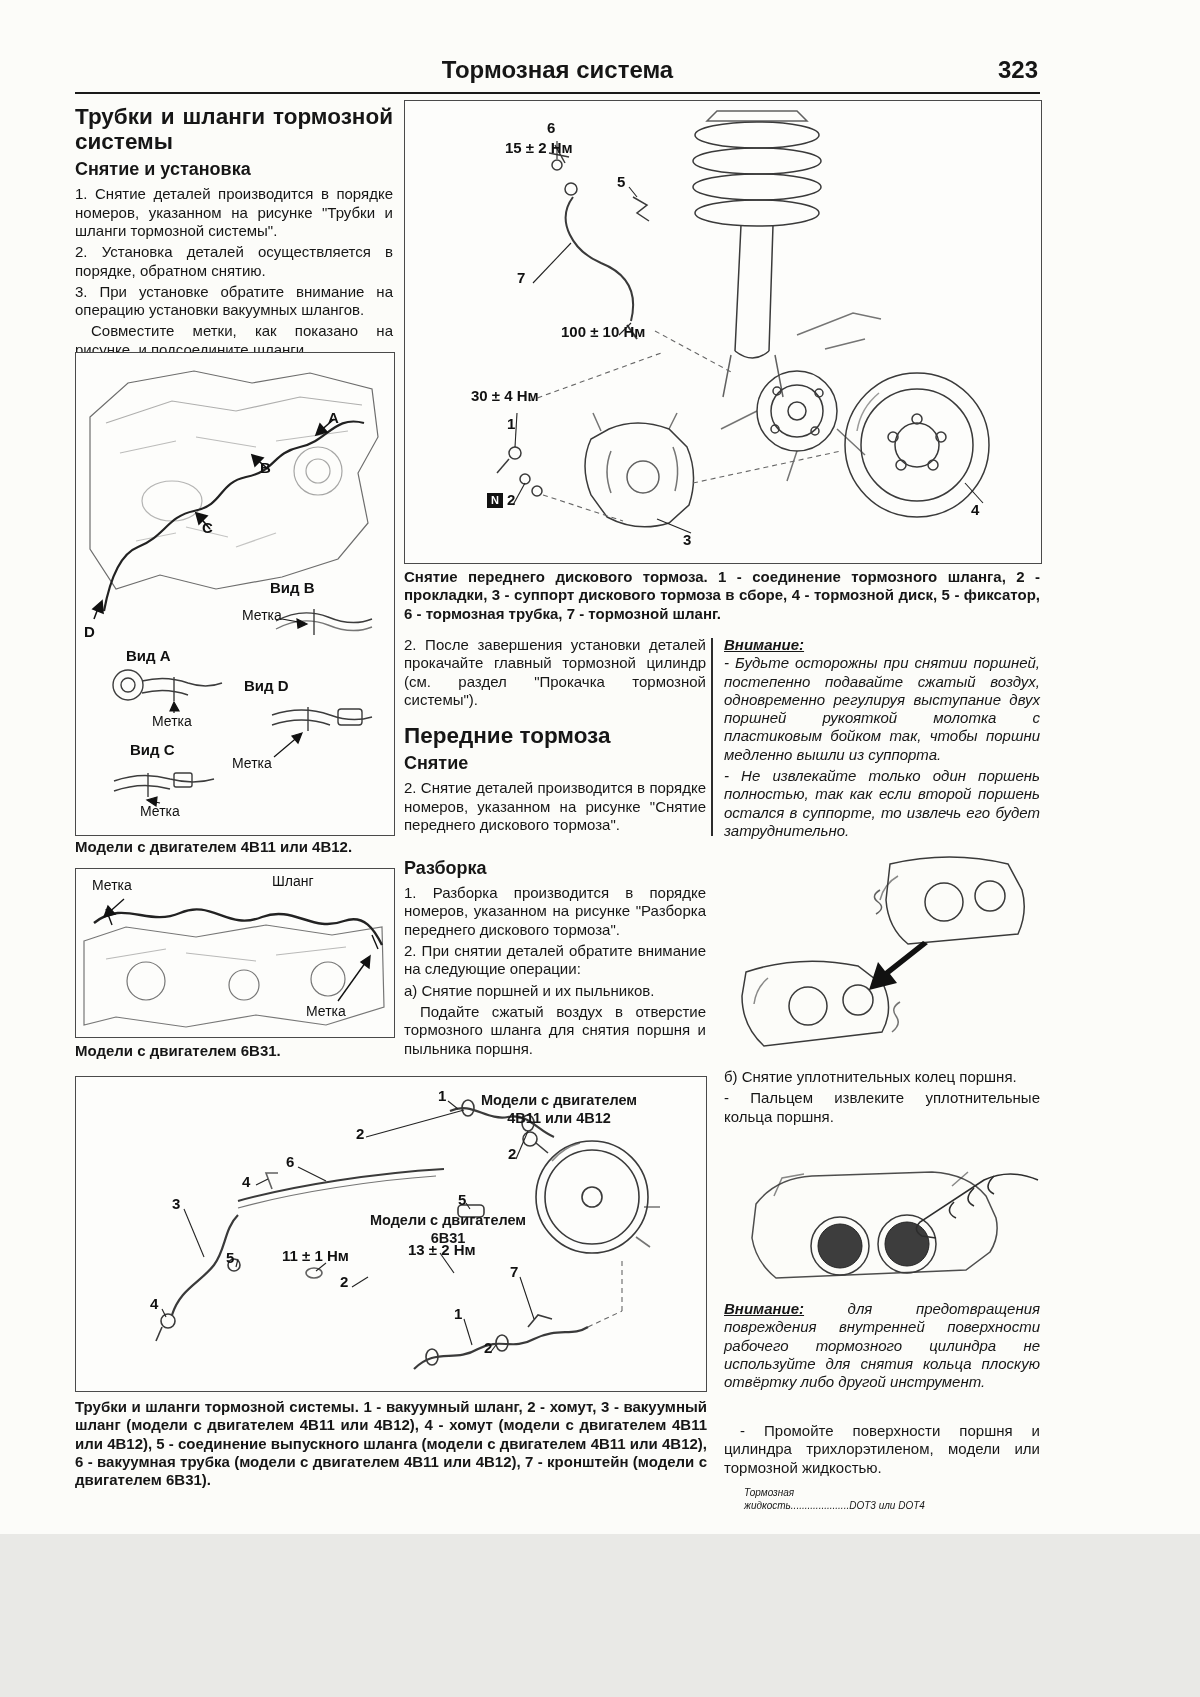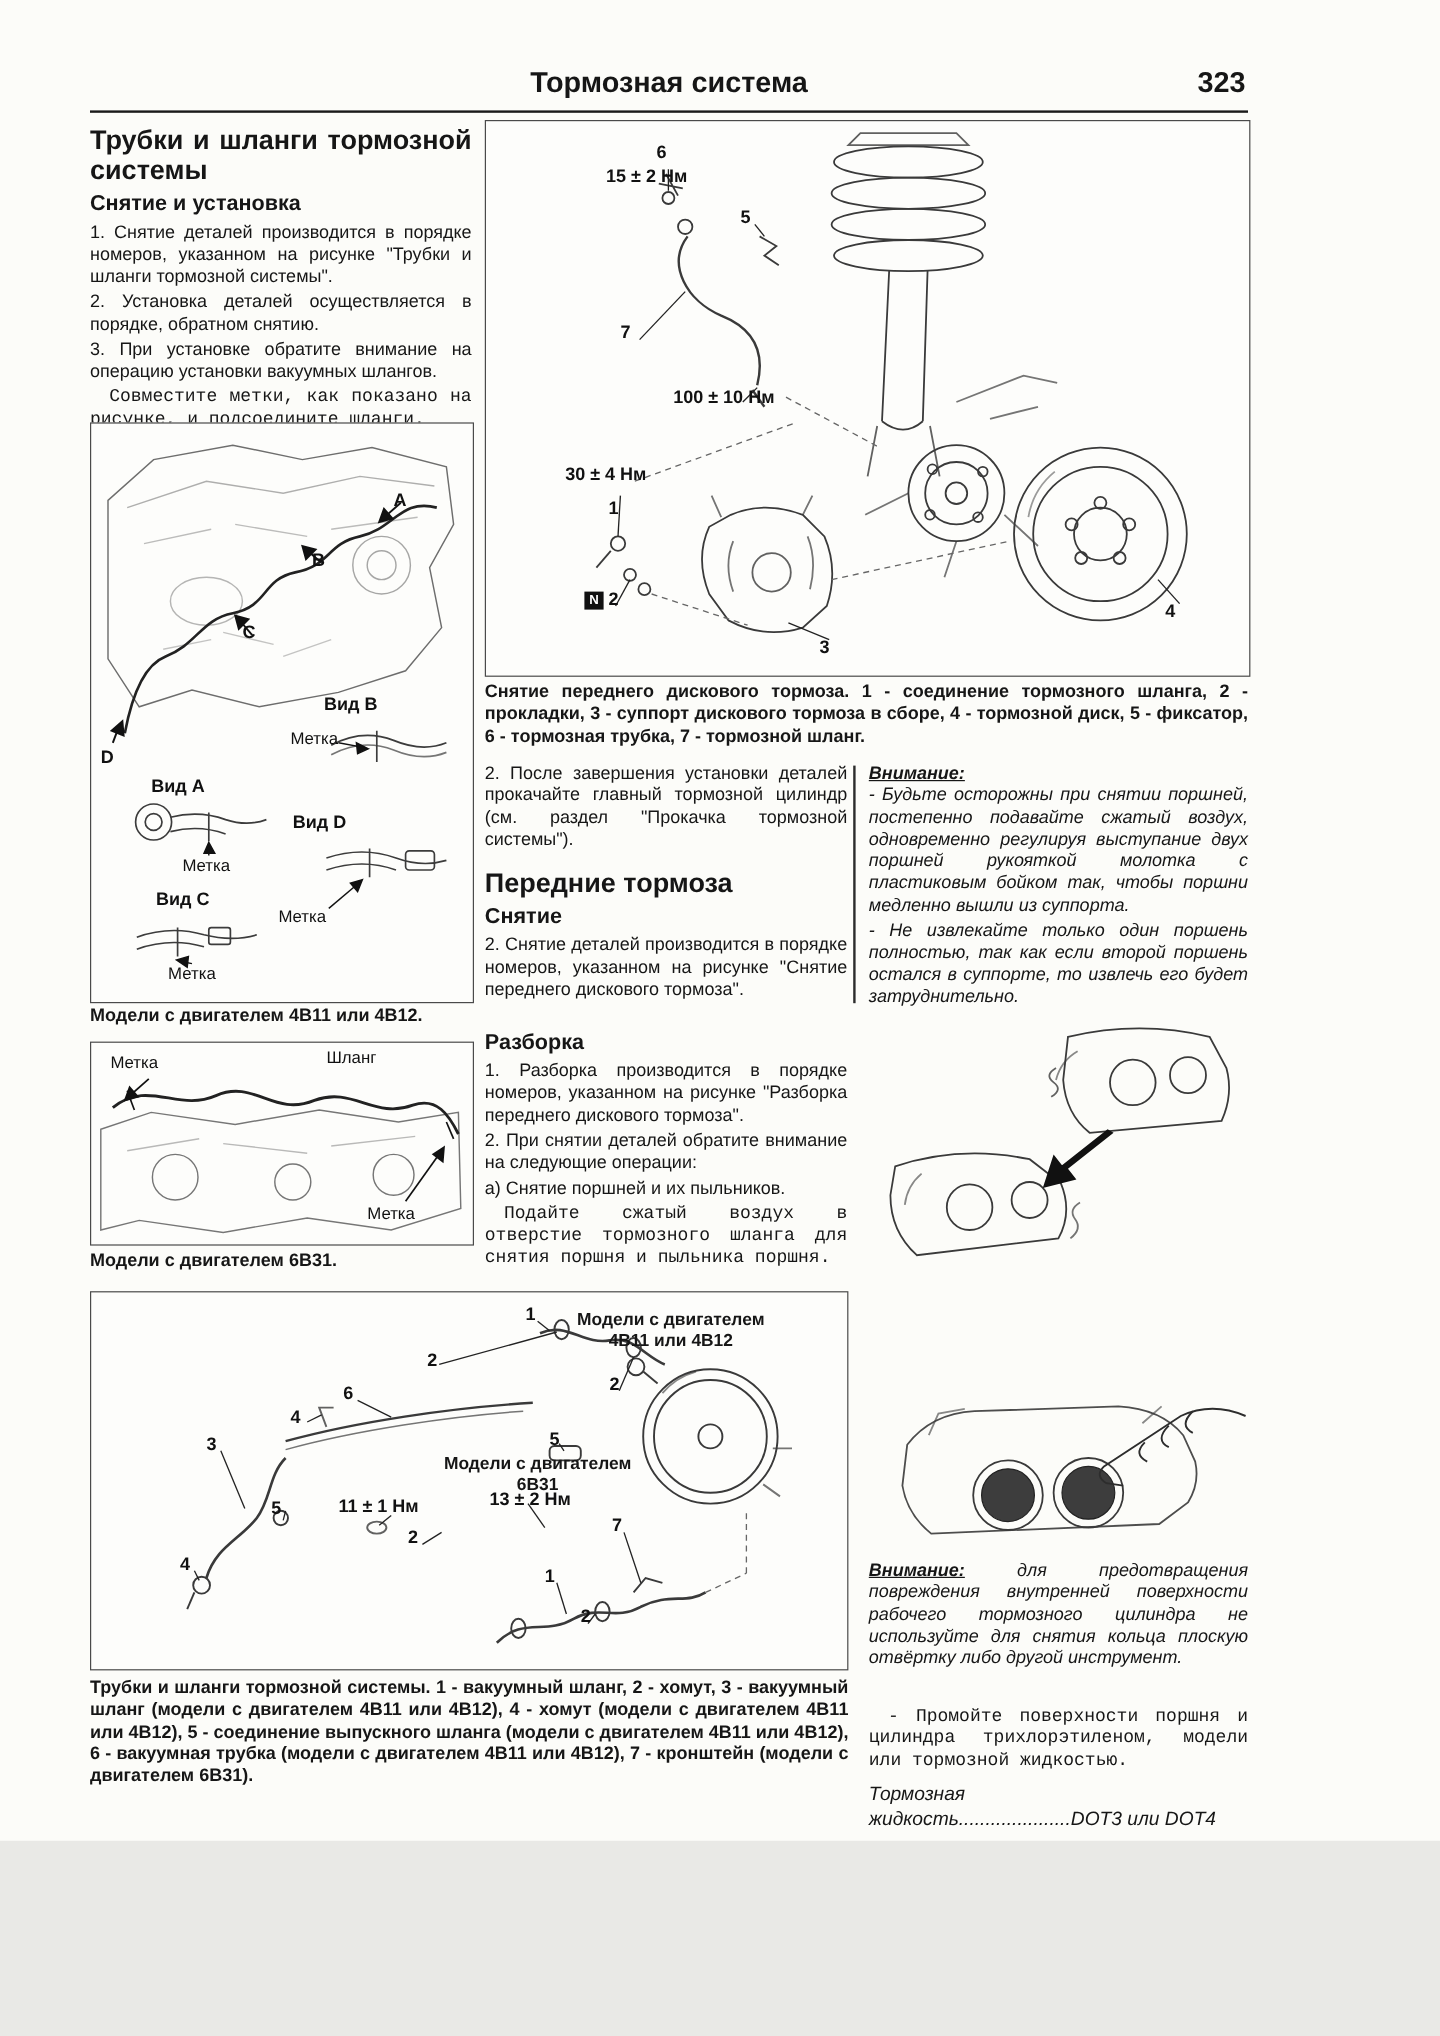--- a/index.html
+++ b/index.html
@@ -4,34 +4,34 @@
 <style>
   html,body{margin:0;padding:0;}
   body{width:1200px;height:1697px;background:#e9e9e6;font-family:"Liberation Sans",sans-serif;}
   .page{position:absolute;left:0;top:0;width:1200px;height:1534px;background:#fcfcf9;color:#161616;overflow:hidden;}
   .hdr{position:absolute;left:75px;top:50px;width:965px;height:42px;border-bottom:2.5px solid #1a1a1a;}
   .hdr-title{position:absolute;left:0;right:0;top:6px;text-align:center;font-size:24px;font-weight:bold;}
   .hdr-num{position:absolute;right:2px;top:6px;font-size:24px;font-weight:bold;}
   .col{position:absolute;}
   .txt{font-size:15px;line-height:1.22;text-align:justify;}
   .txt p{margin:0 0 3px 0;}
-  .ind{text-indent:16px;font-family:Liberation Mono, monospace;}
+  .ind{text-indent:16px;}
   .h1{font-size:22.5px;font-weight:bold;line-height:1.12;margin:2px 0 5px 0;}
   .h2{font-size:18px;font-weight:bold;margin:4px 0 4px 0;}
   .figbox{position:absolute;border:1.5px solid #4a4a4a;background:#fdfdfb;}
   .figplain{position:absolute;}
   .cap{position:absolute;font-weight:bold;font-size:15px;line-height:1.22;text-align:justify;}
   .cl{position:absolute;font-size:15px;font-weight:bold;white-space:nowrap;color:#111;}
   .cln{position:absolute;font-size:14px;font-weight:normal;white-space:nowrap;color:#111;}
   .model-label{position:absolute;font-size:14.5px;font-weight:bold;text-align:center;line-height:1.25;}
   .it{font-style:italic;}
   .att-label{font-weight:bold;font-style:italic;text-decoration:underline;}
   .vline{position:absolute;width:1.5px;background:#2c2c2c;}
   .nbox{position:absolute;display:inline-block;background:#111;color:#fff;font-size:11px;font-weight:bold;padding:2px 4px;line-height:1;}
-  .spec{font-size:16px;line-height:1.3;}
+  .spec{font-size:10px;line-height:1.3;margin-left:20px;}
   svg{display:block;position:absolute;left:0;top:0;}
 </style>
 </head>
 <body>
 
 <div class="page">
 
   <div class="hdr">
     <div class="hdr-title">Тормозная система</div>
     <div class="hdr-num">323</div>
@@ -243,20 +243,24 @@
         <path d="M24 126 q54 -18 112 -6 l26 20 q10 24 -2 46 l-118 14 q-22 -20 -22 -50 z"></path>
         <circle cx="86" cy="160" r="19"></circle>
         <circle cx="136" cy="154" r="15"></circle>
         <path d="M46 132 q-12 10 -14 26" opacity="0.6"></path>
         <path d="M170 186 q10 -8 4 -16 q-6 -8 4 -14" opacity="0.7"></path>
       </g>
       <path d="M206 98 L168 128 l7 9 -28 7 9 -28 7 9 38 -30 z" fill="#111"></path>
     </svg>
   </div>
 
+  <div class="col txt" style="left:724px;top:1068px;width:316px;">
+    <p>б) Снятие уплотнительных колец поршня.</p>
+    <p>- Пальцем извлеките уплотнительные кольца поршня.</p>
+  </div>
 
   <div class="figplain" style="left:722px;top:1146px;width:318px;height:150px;">
     <svg width="318" height="150" viewBox="0 0 318 150">
       <g stroke="#3a3a3a" fill="none" stroke-width="1.5">
         <path d="M34 58 q20 -26 56 -28 l120 -4 q36 2 54 24 l10 22 q4 18 -6 34 l-24 18 -190 8 q-20 -16 -24 -40 z" opacity="0.9"></path>
         <path d="M52 50 l8 -18 22 -4 M230 40 l16 -14" opacity="0.6"></path>
         <circle cx="118" cy="100" r="29"></circle>
         <circle cx="185" cy="98" r="29"></circle>
       </g>
       <circle cx="118" cy="100" r="22" fill="#3d3d3d" stroke="#222"></circle>

